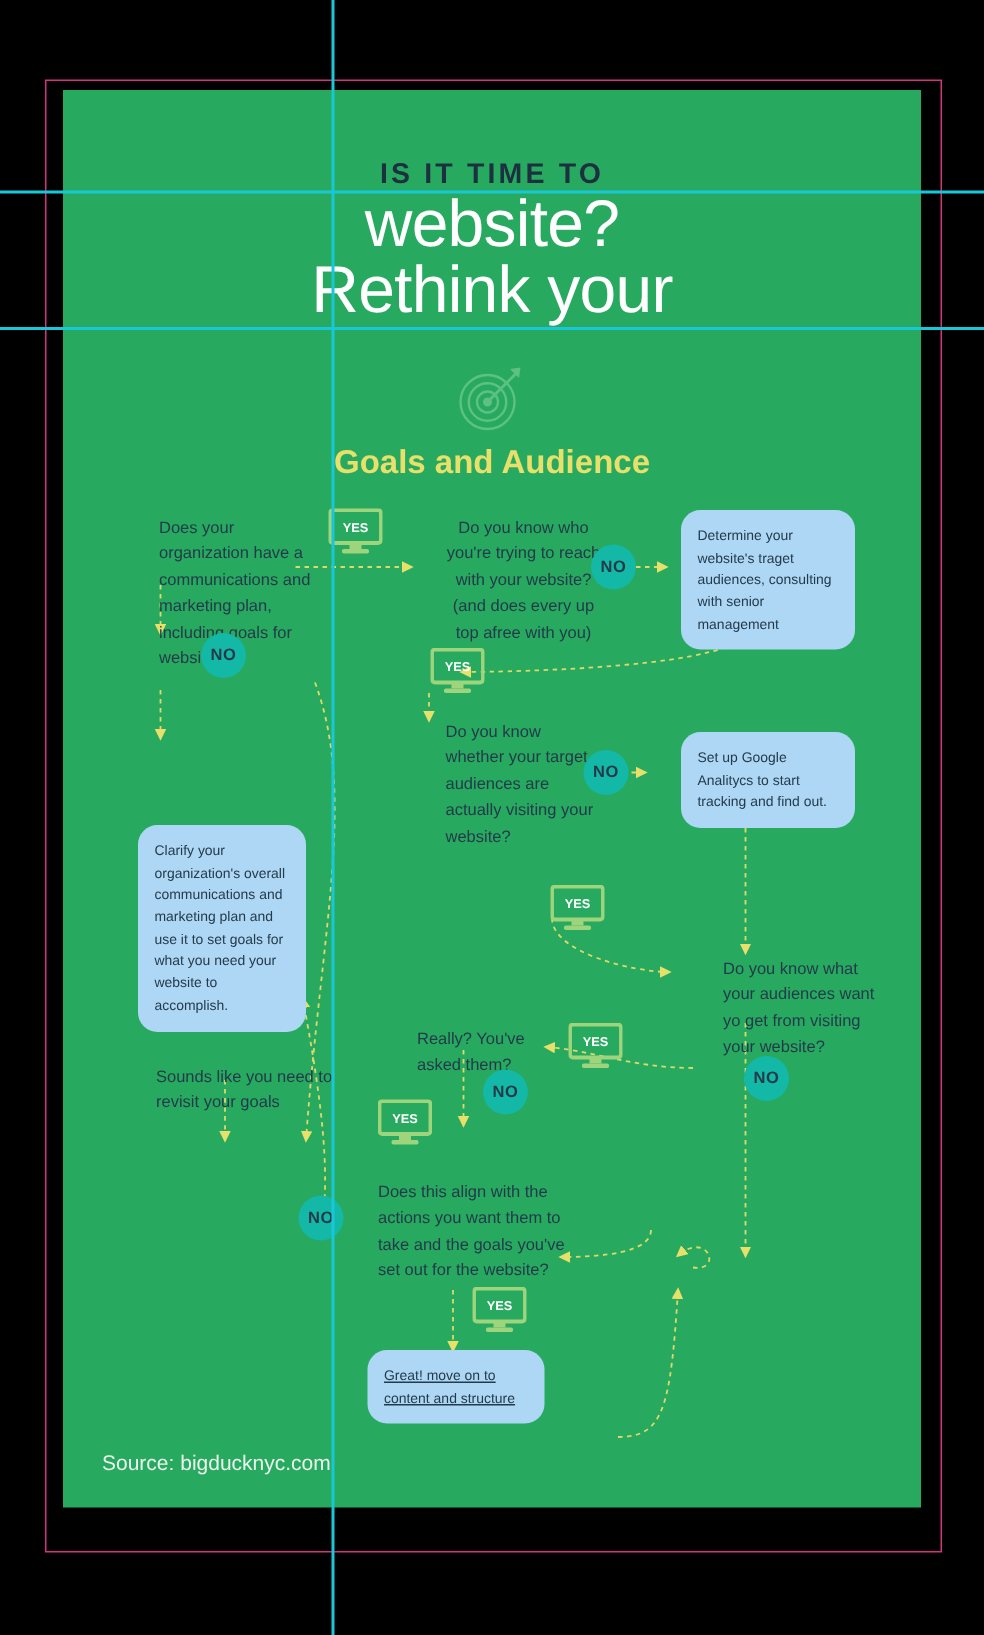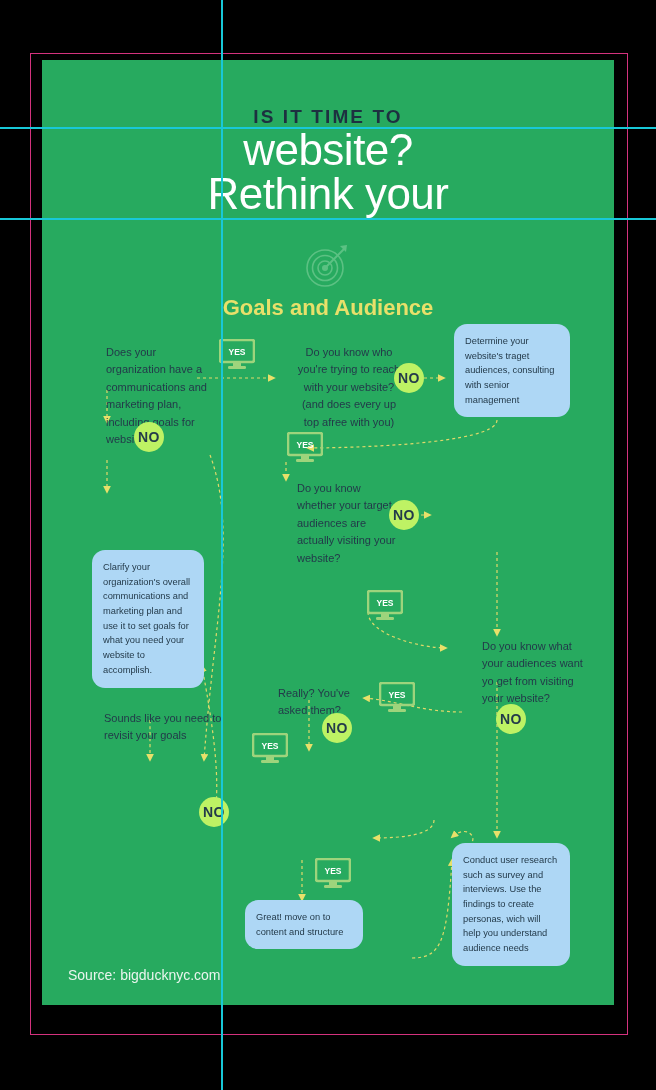--- a/index.html
+++ b/index.html
@@ -46,21 +46,21 @@
   .qtext {
     position:absolute; color:#233a4a; font-size:11px; line-height:1.58;margin-left:12px;
   }
   .bluebox {
     position:absolute; background:#aed7f5; border-radius:13px;
     color:#233a4a; font-size:9.3px; line-height:1.58;
     padding:10px 11px;
   }
   .nobadge {
     position:absolute; width:30px; height:30px; border-radius:50%;
-    background:#bef264; color:#233a4a; font-size:14px; font-weight:bold;
+    background:#14b8a6; color:#233a4a; font-size:11px; font-weight:bold;
     display:flex; align-items:center; justify-content:center; letter-spacing:.4px;
   }
   .yesmon { position:absolute; }
 
   .src {
     position:absolute; left:26px; bottom:22px; color:#eaf5ee; font-size:14px;
   }
   svg.flow { position:absolute; left:0; top:0; width:572px; height:945px; pointer-events:none; }
 </style>
 </head>
@@ -174,31 +174,32 @@
       <svg width="36" height="32" viewBox="0 0 36 32">
           <rect x="1" y="1" width="34" height="22" rx="2" fill="none" stroke="#9ed47c" stroke-width="2.6"></rect>
           <rect x="14" y="23" width="8" height="4" fill="#9ed47c"></rect>
           <rect x="9" y="27" width="18" height="3" rx="1.2" fill="#9ed47c"></rect>
           <text x="18" y="15.5" font-family="Liberation Sans, sans-serif" font-size="8.5" font-weight="bold" fill="#ffffff" text-anchor="middle">YES</text>
         </svg>
     </div>
 
     <div class="qtext" style="left:239px; top:284px; width:112px;text-align:center;">Do you know who you're trying to reach with your website? (and does every up top afree with you)</div>
     <div class="nobadge" style="left:352px; top:303px;">NO</div>
-    <div class="bluebox" style="left:412px; top:264px; width:116px;">Determine your website's traget audiences, consulting with senior management</div>
+    <div class="bluebox" style="left:412px; top:280px; width:116px;">Determine your website's traget audiences, consulting with senior management</div>
 
     <div class="qtext" style="left:243px; top:420px; width:102px;">Do you know whether your target audiences are actually visiting your website?</div>
     <div class="nobadge" style="left:347px; top:440px;">NO</div>
+    <div class="bluebox" style="left:412px; top:428px; width:116px;">Set up Google Analitycs to start tracking and find out.</div>
 
     <div class="qtext" style="left:428px; top:578px; width:114px;">Do you know what your audiences want yo get from visiting your website?</div>
     <div class="nobadge" style="left:454px; top:644px;">NO</div>
 
     <div class="qtext" style="left:224px; top:625px; width:88px;">Really? You've asked them?</div>
     <div class="nobadge" style="left:280px; top:653px;">NO</div>
 
     <div class="nobadge" style="left:157px; top:737px;">NO</div>
-
-    <div class="bluebox" style="left:203px; top:840px; width:118px;">Great! move on to content and structure</div>
-    <div class="bluebox" style="left:410px; top:783px; width:118px;">Conduct user research such as survey and interviews. Use the findings to create personas, wich will help you understand audience needs</div>
+    <div class="qtext" style="left:198px; top:727px; width:126px;">Does this align with the actions you want them to take and the goals you've set out for the website?</div>
+
+    <div class="bluebox" style="left:203px; top:840px; width:118px;text-decoration:underline;">Great! move on to content and structure</div>
 
     <div class="src">Source: bigducknyc.com</div>
   </div>
 </div>
 
 </body></html>

